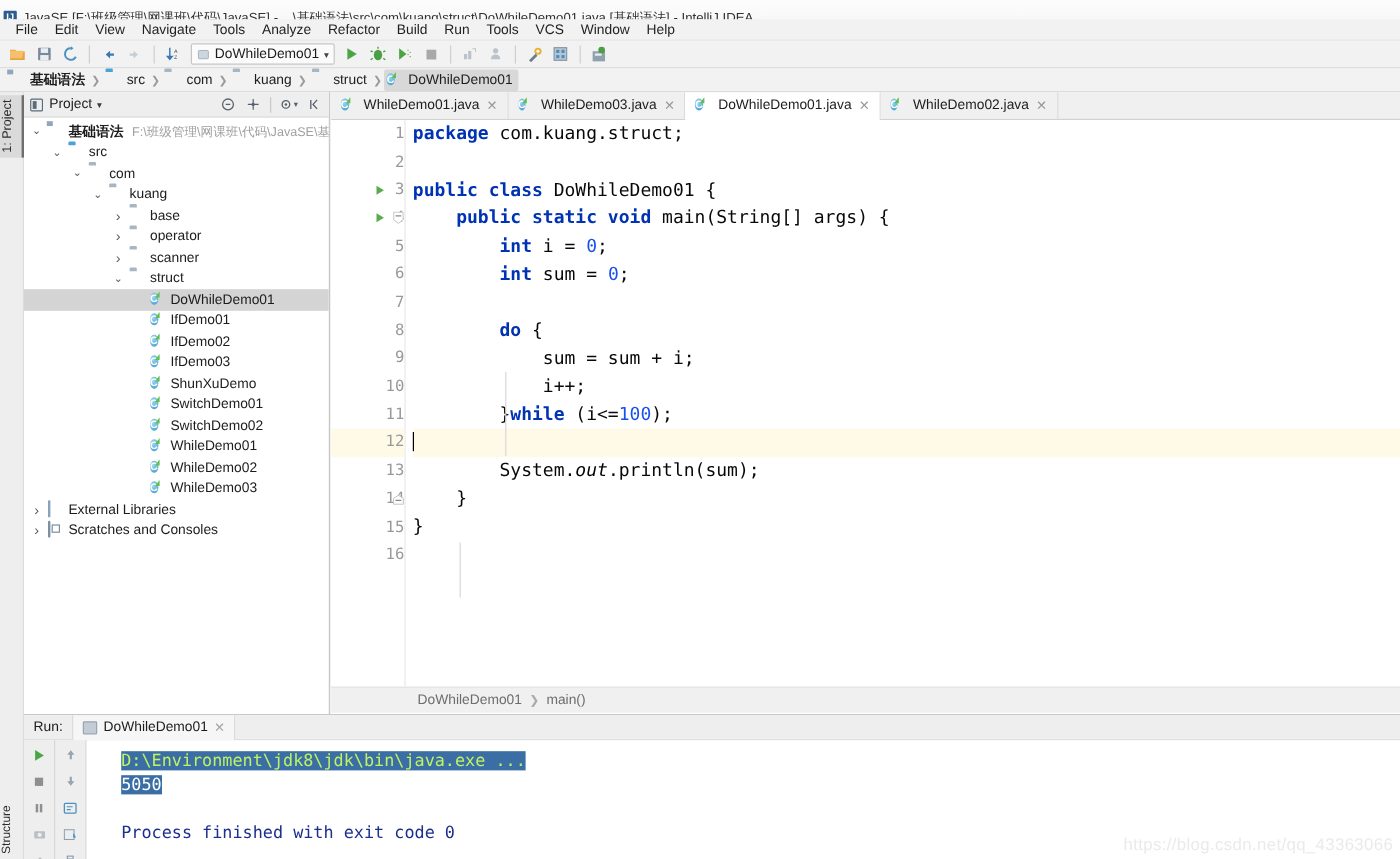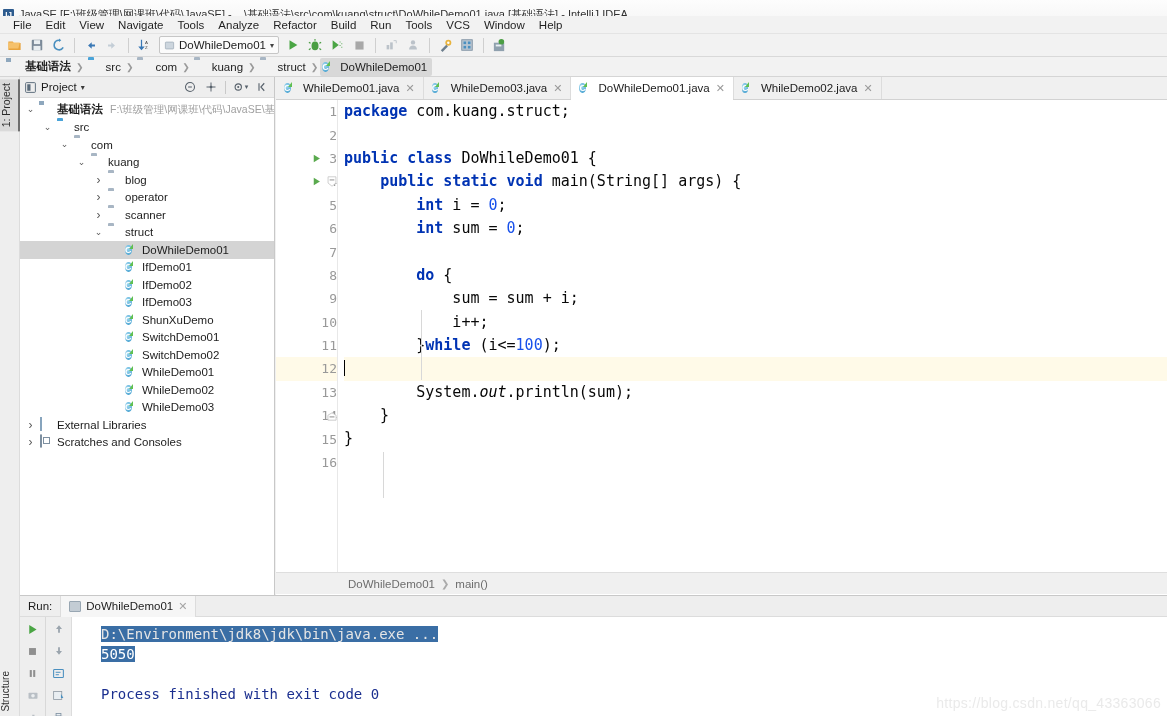--- a/index.html
+++ b/index.html
@@ -287,21 +287,21 @@
     justify-content: center; cursor: default; border-radius: 2px;
   }
   .console {
     position: absolute; left: 53px; right: 0; top: 0; bottom: 0;
     background: #ffffff; font-family: "DejaVu Sans Mono", monospace;
     font-size: 14px; padding: 7px 0 0 28px; line-height: 20px;
   }
   .con-line { white-space: pre; }
   .con-sel { background: #3a6ea5; color: #ffffff; }
   .con-blue { color: #1b2f8f; }
-  .con-cmd { color: #e5e5e5; text-align: center; }
+  .con-cmd { color: #bef264; text-align: center; }
 
   .watermark {
     position: absolute; right: 6px; bottom: 5px;
     font-size: 14px; color: #eaeaea; letter-spacing: .3px;
     font-family: "Liberation Sans", sans-serif; pointer-events: none;
   }
 
   
   .vtab-bottom {
     position: absolute; left: 0; bottom: 4px; width: 20px;
@@ -534,21 +534,21 @@
           <span class="node-label">com</span>
         </div>
         <div class="node" style="padding-left: 55px;">
           <span class="twisty">⌄</span>
           <span class="ic"><span class="ic-folder"></span></span>
           <span class="node-label">kuang</span>
         </div>
         <div class="node" style="padding-left: 72px;">
           <span class="twisty" style="font-size: 12px;">›</span>
           <span class="ic"><span class="ic-folder"></span></span>
-          <span class="node-label">blog</span>
+          <span class="node-label">base</span>
         </div>
         <div class="node" style="padding-left: 72px;">
           <span class="twisty" style="font-size: 12px;">›</span>
           <span class="ic"><span class="ic-folder"></span></span>
           <span class="node-label">operator</span>
         </div>
         <div class="node" style="padding-left: 72px;">
           <span class="twisty" style="font-size: 12px;">›</span>
           <span class="ic"><span class="ic-folder"></span></span>
           <span class="node-label">scanner</span>

